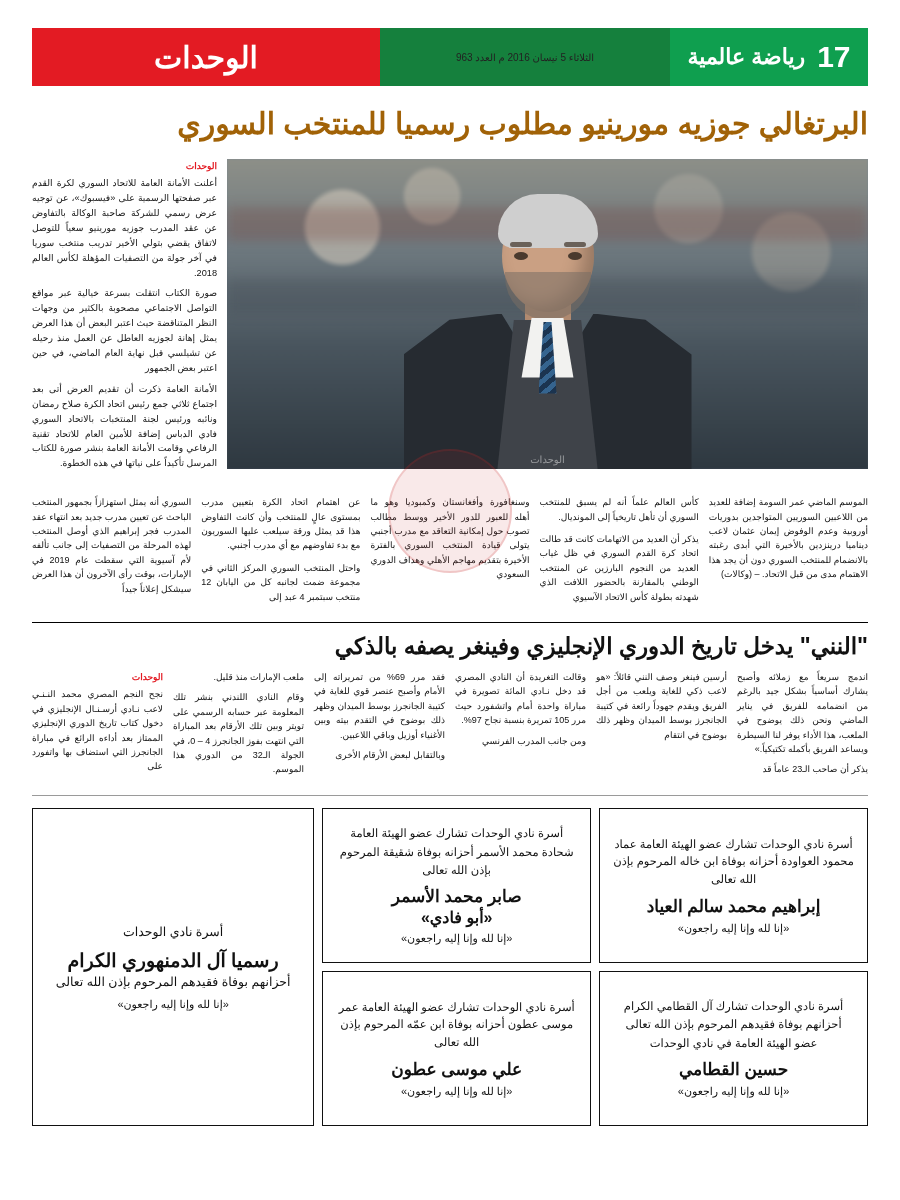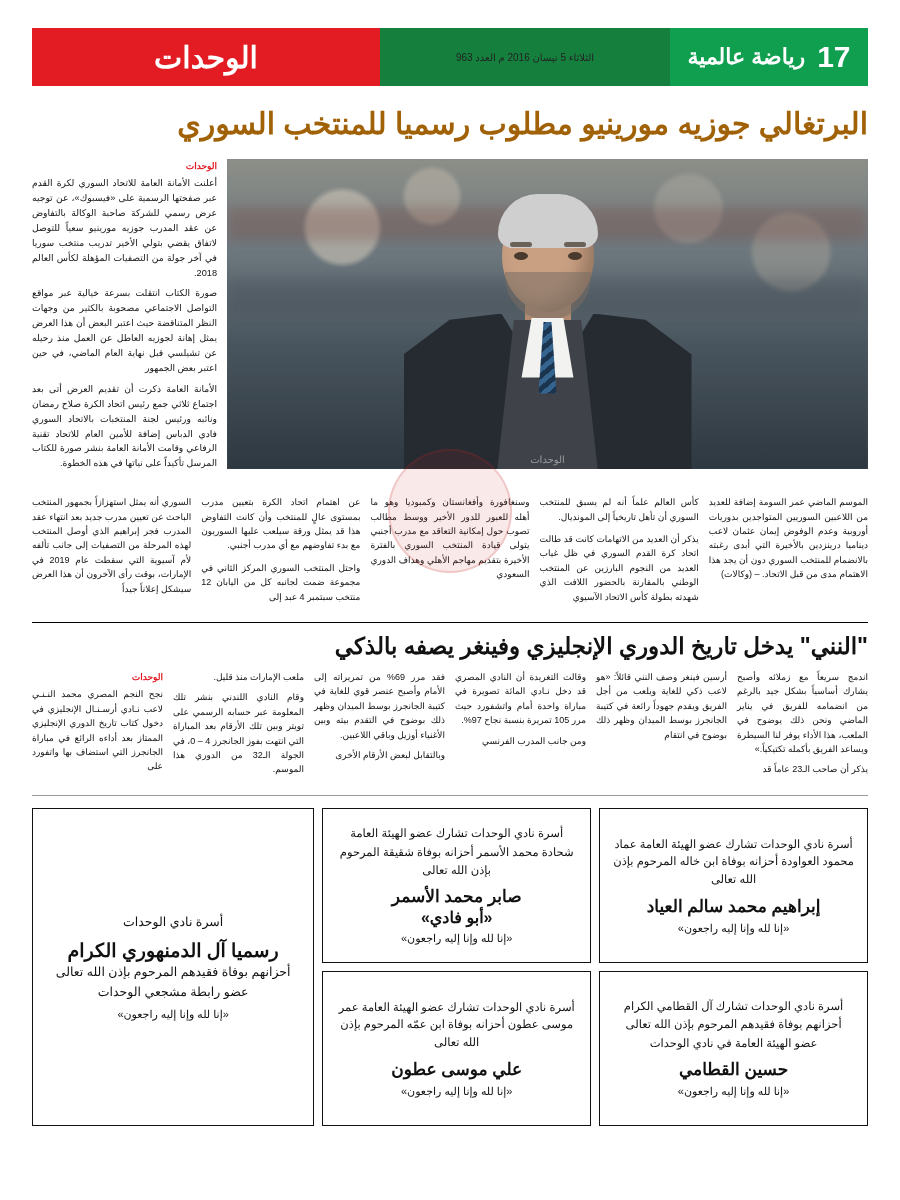--- a/index.html
+++ b/index.html
@@ -484,19 +484,18 @@
         <div class="name">علي موسى عطون</div>
         <div class="foot">«إنا لله وإنا إليه راجعون»</div>
       </div>
     </div>
 
     <div class="obit-col wide">
       <div class="obit tall">
         <div class="line">أسرة نادي الوحدات</div>
         <div class="name sm">رسميا آل الدمنهوري الكرام</div>
         <div class="line">أحزانهم بوفاة فقيدهم المرحوم بإذن الله تعالى</div>
-        <div class="line">عضو رابطة مشجعي الوحدات</div>
         <div class="foot">«إنا لله وإنا إليه راجعون»</div>
       </div>
     </div>
 
   </div>
 </div>
 
 </body></html>

